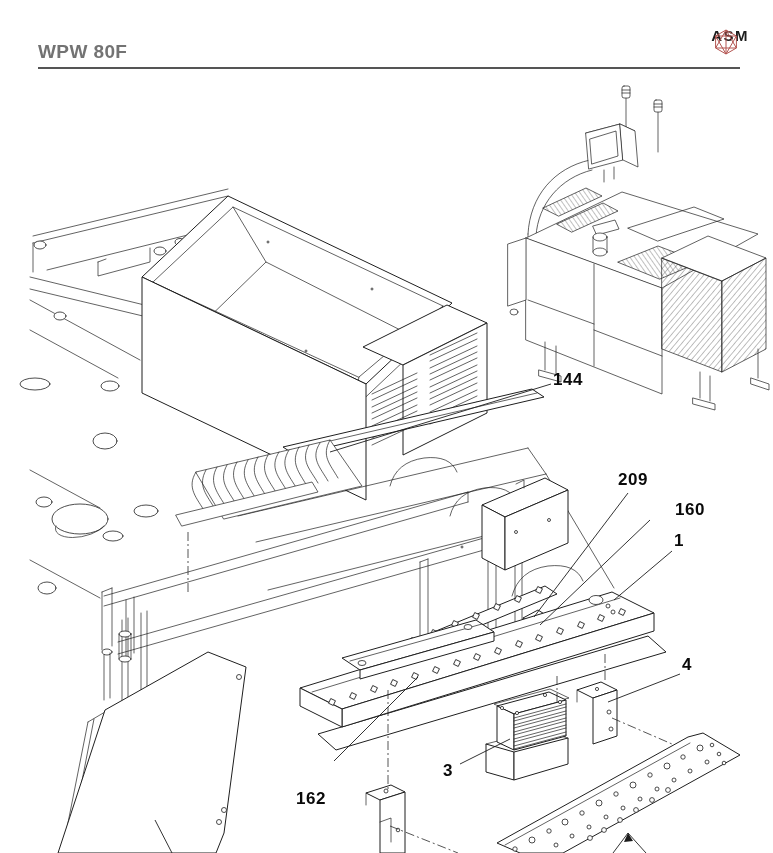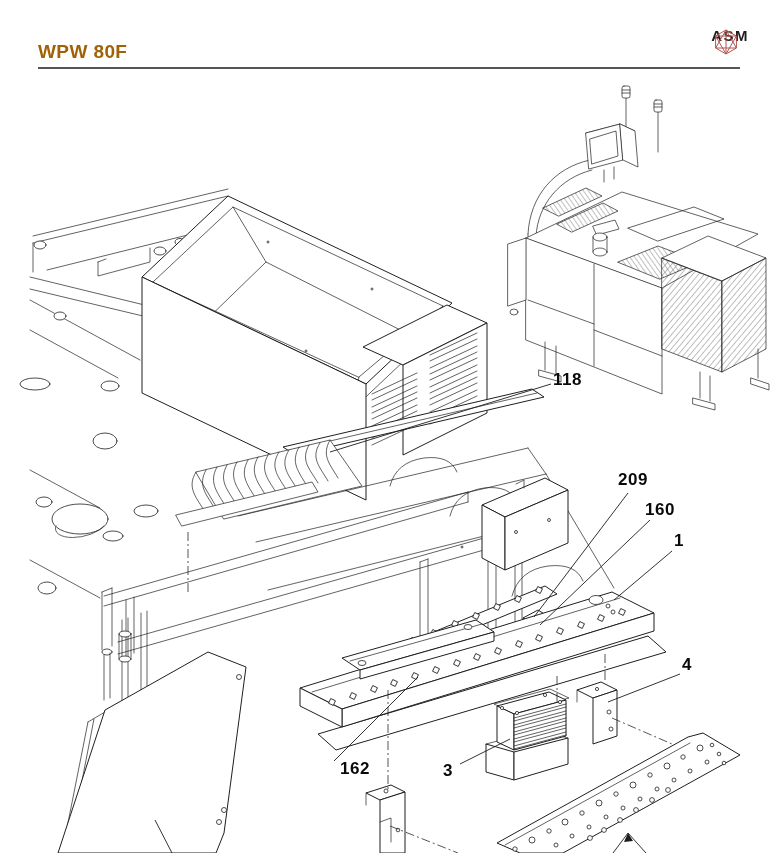--- a/index.html
+++ b/index.html
@@ -1,19 +1,19 @@
 <!DOCTYPE html>
 <html><head>
 <meta charset="utf-8">
 <style>
   html,body{margin:0;padding:0;background:#fff;}
   .stage{position:relative;width:773px;height:853px;background:#fff;overflow:hidden;
          font-family:"Liberation Sans",sans-serif;}
   .title{position:absolute;top:41px;left:38px;font-size:19px;font-weight:bold;
-         color:#a16207;letter-spacing:.4px;}
+         color:#737373;letter-spacing:.4px;}
   .rule{position:absolute;top:67px;left:38px;width:702px;height:2px;background:#555;}
   .brand{position:absolute;top:27px;right:24px;display:flex;align-items:center;gap:6px;}
   .brand-name{font-size:15px;font-weight:600;color:#1c1c1c;letter-spacing:1.5px;}
   .callout{position:absolute;font-weight:bold;font-size:17px;color:#0a0a0a;letter-spacing:.5px;}
   svg{position:absolute;inset:0;}
   .ln{fill:none;stroke:#1f1f1f;stroke-width:1;stroke-linejoin:round;stroke-linecap:round;}
   .fw{fill:#fff;stroke:#1f1f1f;stroke-width:1;stroke-linejoin:round;}
   .thin{stroke-width:.7;}
   .cl{fill:none;stroke:#2a2a2a;stroke-width:.8;stroke-dasharray:9 3 2 3;}
   .ld{fill:none;stroke:#1c1c1c;stroke-width:.9;}
@@ -438,21 +438,21 @@
         <line x1="540" y1="625" x2="650" y2="520"></line>
         <line x1="614" y1="600" x2="672" y2="551"></line>
         <line x1="608" y1="702" x2="680" y2="674"></line>
         <line x1="460" y1="764" x2="510" y2="739"></line>
         <line x1="334" y1="761" x2="418" y2="677"></line>
         <line x1="155" y1="820" x2="172" y2="853"></line>
       </g>
     </g>
   </svg>
 
-  <div class="callout" style="left:553px;top:370px;">118</div>
+  <div class="callout" style="left:553px;top:370px;">144</div>
   <div class="callout" style="left:618px;top:470px;">209</div>
-  <div class="callout" style="left:645px;top:500px;">160</div>
+  <div class="callout" style="left:675px;top:500px;">160</div>
   <div class="callout" style="left:674px;top:531px;">1</div>
   <div class="callout" style="left:682px;top:655px;">4</div>
   <div class="callout" style="left:443px;top:761px;">3</div>
-  <div class="callout" style="left:296px;top:759px;margin-left:44px;">162</div>
+  <div class="callout" style="left:296px;top:789px;">162</div>
 
 </div>
 
 </body></html>

